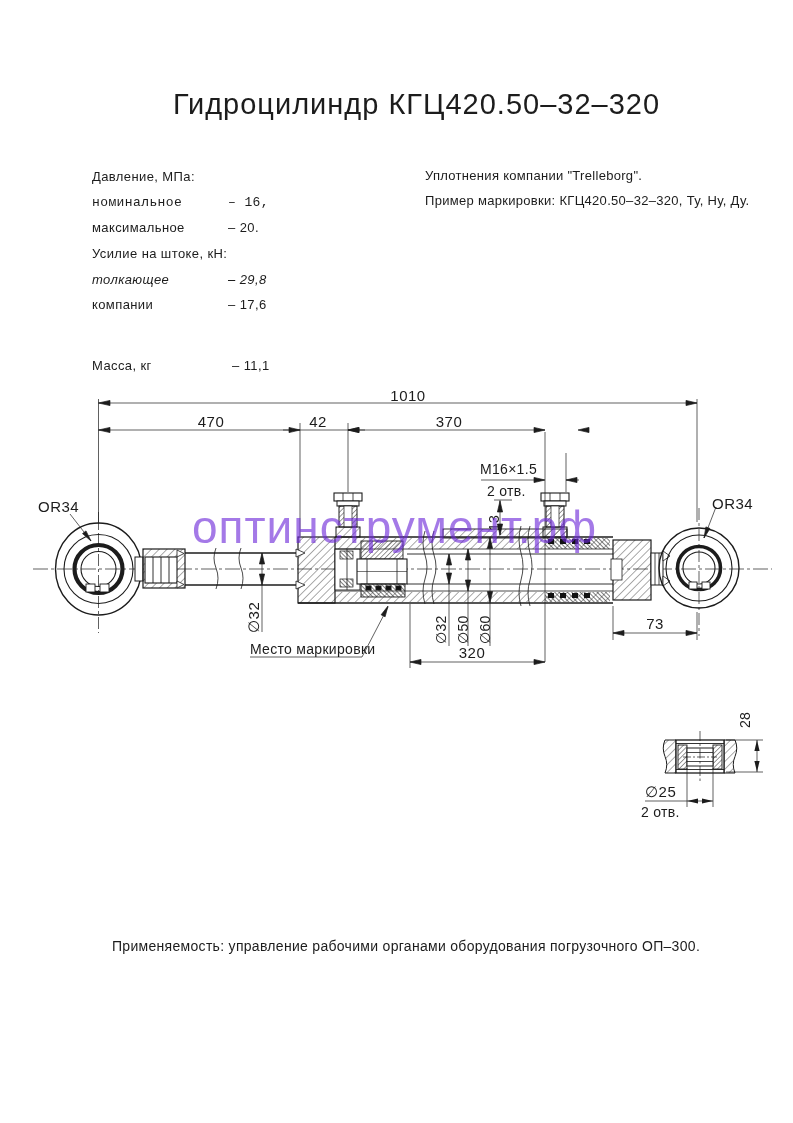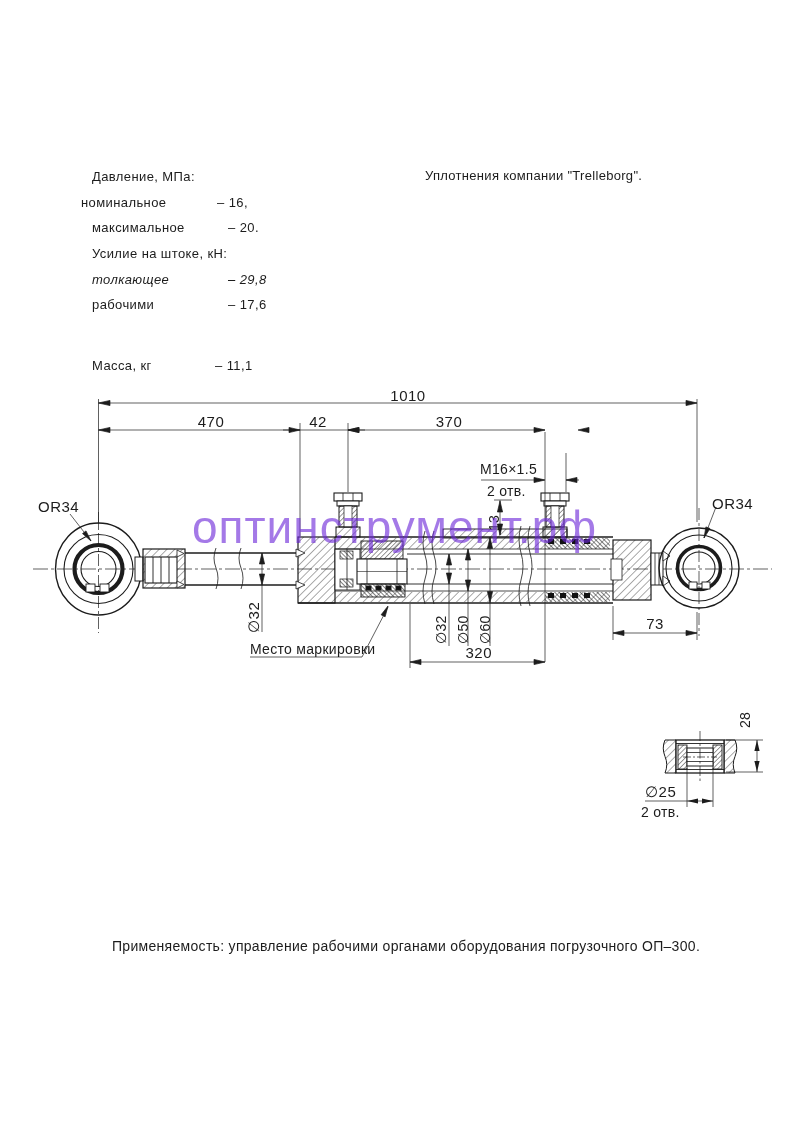--- a/index.html
+++ b/index.html
@@ -245,59 +245,61 @@
       <polygon points="757,772 754.4,761 759.6,761" fill="#1c1c1c" stroke="none"></polygon>
 
       <line x1="687" y1="768" x2="687" y2="807" stroke-width="0.7"></line>
       <line x1="713" y1="768" x2="713" y2="807" stroke-width="0.7"></line>
       <line x1="645" y1="801" x2="713" y2="801" stroke-width="0.7"></line>
       <polygon points="687,801 698,798.4 698,803.6" fill="#1c1c1c" stroke="none"></polygon>
       <polygon points="713,801 702,798.4 702,803.6" fill="#1c1c1c" stroke="none"></polygon>
     </g>
   </svg>
 
+  <div class="abs title txt" style="left:40px;top:88px;width:753px;">Гидроцилиндр КГЦ420.50–32–320</div>
 
   <div>
     <div class="abs spec txt" style="left:92px;top:169px;">
       <span>Давление, МПа:</span></div>
-    <div class="abs spec txt" style="left:81px;top:195px;">
+    <div class="abs spec txt" style="left:92px;top:195px;font-family:Liberation Mono, monospace;">
       <span>номинальное</span>
       <span class="abs" style="left:136px;top:0;">–  16,</span></div>
     <div class="abs spec txt" style="left:92px;top:220px;">
       <span>максимальное</span>
       <span class="abs" style="left:136px;top:0;">–  20.</span></div>
     <div class="abs spec txt" style="left:92px;top:246px;">
       <span>Усилие на штоке, кН:</span></div>
     <div class="abs spec txt" style="left:92px;top:272px;font-style:italic;">
       <span>толкающее</span>
       <span class="abs" style="left:136px;top:0;">–  29,8</span></div>
     <div class="abs spec txt" style="left:92px;top:297px;">
-      <span>рабочими</span>
+      <span>компании</span>
       <span class="abs" style="left:136px;top:0;">–  17,6</span></div>
     <div class="abs spec txt" style="left:92px;top:323px;margin-top:35px;">
       <span>Масса, кг</span>
-      <span class="abs" style="left:123px;top:0;text-align:center;">–  11,1</span></div>
+      <span class="abs" style="left:140px;top:0;text-align:center;">–  11,1</span></div>
   </div>
 
   <div class="abs note txt" style="left:425px;top:168px;">Уплотнения компании "Trelleborg".</div>
+  <div class="abs note txt" style="left:425px;top:193px;">Пример маркировки: КГЦ420.50–32–320, Ту, Ну, Ду.</div>
 
   <div class="abs dim ctr txt" style="left:388px;top:387px;width:40px;">1010</div>
   <div class="abs dim ctr txt" style="left:183px;top:413px;width:40px;margin-left:8px;">470</div>
   <div class="abs dim ctr txt" style="left:303px;top:413px;width:30px;">42</div>
   <div class="abs dim ctr txt" style="left:429px;top:413px;width:40px;">370</div>
   <div class="abs dimsm txt" style="left:480px;top:461px;">M16×1.5</div>
   <div class="abs dimsm txt" style="left:487px;top:483px;">2 отв.</div>
   <div class="abs dim txt" style="left:38px;top:498px;">OR34</div>
   <div class="abs dim txt" style="left:712px;top:495px;">OR34</div>
   <div class="abs dim rot txt" style="left:245px;top:633px;">∅32</div>
   <div class="abs dimsm rot txt" style="left:486px;top:531px;">13</div>
   <div class="abs dimsm rot txt" style="left:433px;top:644px;">∅32</div>
   <div class="abs dimsm rot txt" style="left:455px;top:644px;">∅50</div>
   <div class="abs dimsm rot txt" style="left:477px;top:644px;">∅60</div>
-  <div class="abs dim ctr txt" style="left:452px;top:644px;width:40px;text-align:right;">320</div>
+  <div class="abs dim ctr txt" style="left:452px;top:644px;width:40px;">320</div>
   <div class="abs dim ctr txt" style="left:640px;top:615px;width:30px;">73</div>
   <div class="abs dimsm txt" style="left:250px;top:641px;">Место маркировки</div>
   <div class="abs dimsm rot txt" style="left:737px;top:728px;">28</div>
   <div class="abs dim txt" style="left:645px;top:783px;">∅25</div>
   <div class="abs dimsm txt" style="left:641px;top:804px;">2 отв.</div>
 
   <div class="abs wm" style="left:192px;top:500px;">оптинструмент.рф</div>
 
   <div class="abs app txt" style="left:112px;top:938px;">Применяемость: управление рабочими органами оборудования погрузочного ОП–300.</div>
 

